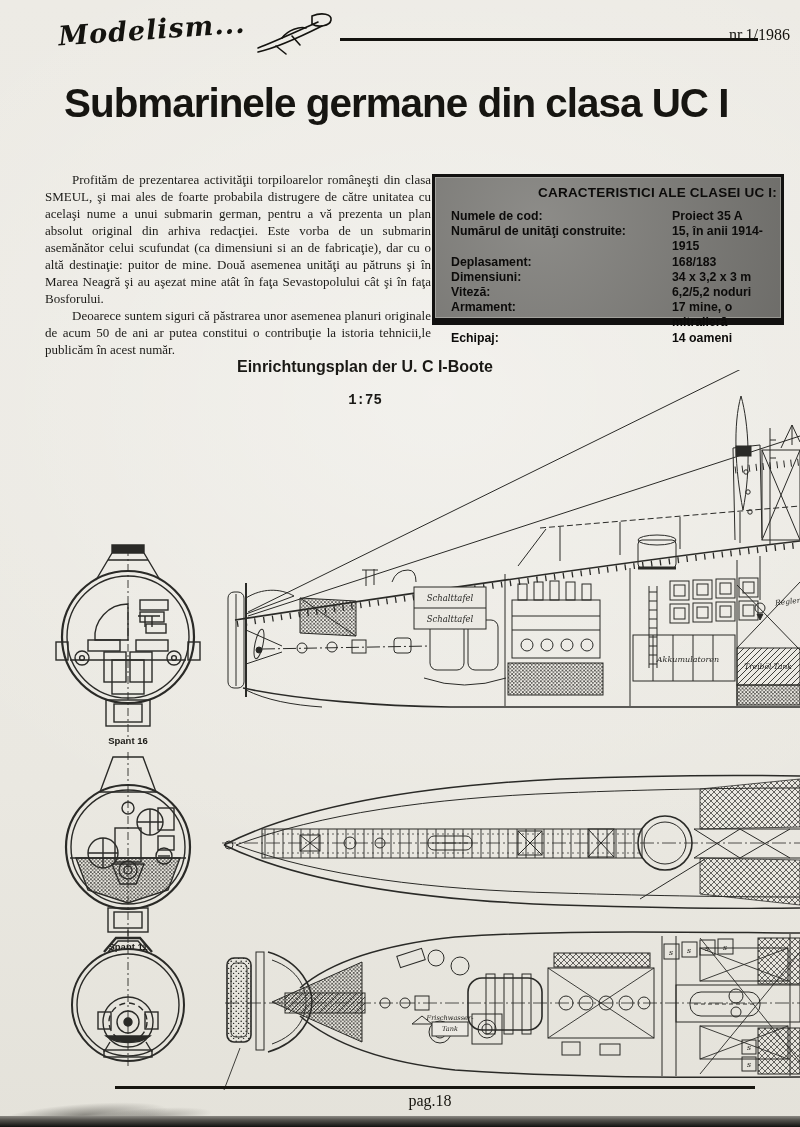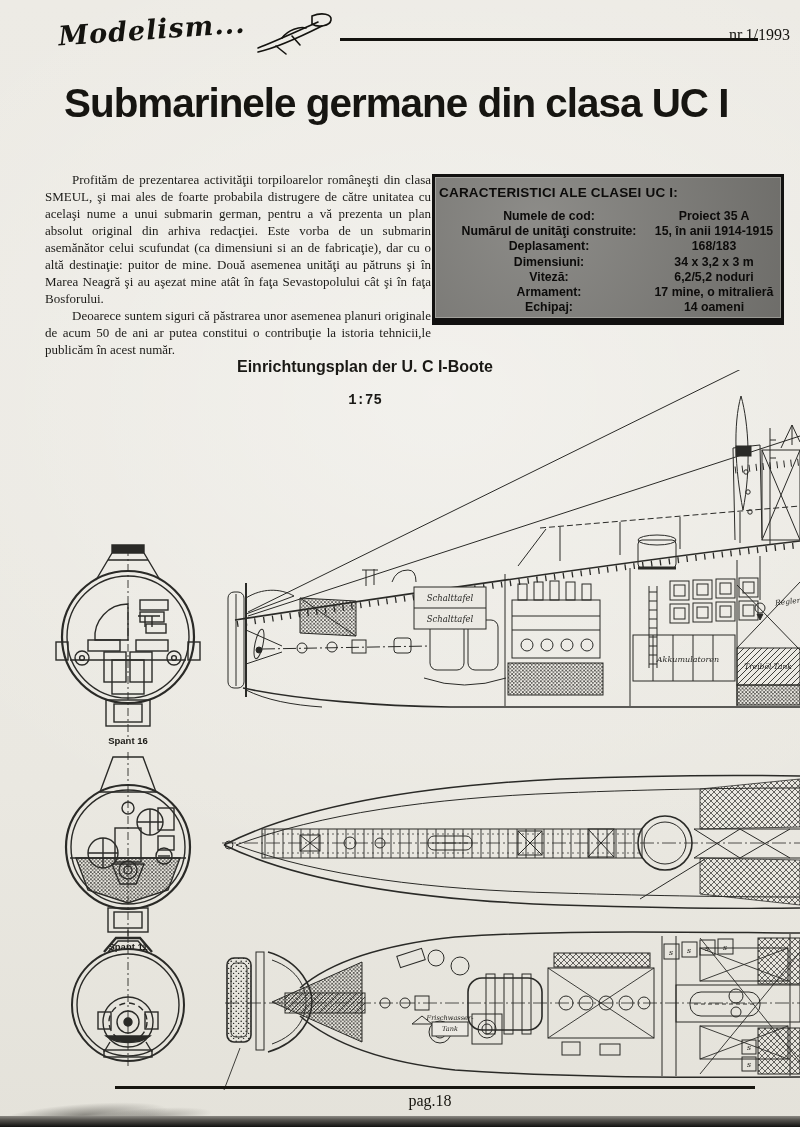--- a/index.html
+++ b/index.html
@@ -35,24 +35,24 @@
     font-size:13px; line-height:17px; text-align:justify; color:#1c1b18;}
   .intro p{ margin:0; text-indent:27px; }
   
   .specsbox{
     position:absolute; left:432px; top:174px; width:346px; height:141px;
     background:#7d7c78;
     background-image:radial-gradient(circle at 30% 30%, rgba(255,255,255,.12), rgba(0,0,0,.12));
     border:3px solid #121110; box-shadow:0 4px 0 #121110, inset 0 0 0 1px rgba(230,228,220,.35);
     font-family:"Liberation Sans", sans-serif; font-weight:bold; color:#0c0b0a;
   }
-  .specsbox .bx-title{ text-align:left; font-size:13.5px; margin:8px 4px 9px 4px; letter-spacing:.2px;}
-  .spec-row{ display:flex; font-size:12.3px; line-height:15.2px; padding:0 0 0 16px;text-align:center;}
+  .specsbox .bx-title{ text-align:right; font-size:13.5px; margin:8px 4px 9px 4px; letter-spacing:.2px;}
+  .spec-row{ display:flex; font-size:12.3px; line-height:15.2px; padding:0 0 0 16px;}
   .spec-row .lab{ width:196px; flex:0 0 196px;}
-  .spec-row .val{ flex:1;}
+  .spec-row .val{ flex:1;margin-left:25px;}
   
   .plan-caption{ position:absolute; left:205px; top:358px; width:320px; text-align:center;
     font-family:"Liberation Sans", sans-serif; font-weight:bold; font-size:16px; color:#1a1915;}
   .plan-scale{ position:absolute; left:205px; top:392px; width:320px; text-align:center;
     font-family:Liberation Mono, monospace; font-weight:bold; font-size:14px; color:#1a1915;}
   
   .drawings{ position:absolute; left:0; top:370px; width:800px; height:720px; }
   
   .foot-rule{ position:absolute; left:115px; top:1086px; width:640px; height:3px; background:#16150f;}
   .foot-pag{ position:absolute; left:0; top:1092px; width:860px; text-align:center; font-size:16px; color:#16150f;}
@@ -73,21 +73,21 @@
     <g fill="none" stroke="#14130f" stroke-width="1.6" stroke-linecap="round">
       <path d="M6,40 C22,34 48,22 66,14"></path>
       <path d="M6,44 C24,40 50,28 70,18"></path>
       <path d="M60,8 C70,4 80,6 79,12 C78,18 66,20 60,16 Z"></path>
       <path d="M30,30 C36,22 48,18 54,20"></path>
       <path d="M24,38 l10,8"></path>
       <path d="M40,28 l8,9"></path>
     </g>
   </svg>
   <div class="head-rule"></div>
-  <div class="issue">nr.1/1993</div>
+  <div class="issue">nr.1/1986</div>
 
   <h1 class="title">Submarinele germane din clasa UC I</h1>
 
   <div class="intro">
     <p>Profităm de prezentarea activităţii torpiloarelor româneşti din clasa SMEUL, şi mai ales de foarte probabila distrugere de către unitatea cu acelaşi nume a unui submarin german, pentru a vă prezenta un plan absolut original din arhiva redacţiei. Este vorba de un submarin asemănător celui scufundat (ca dimensiuni si an de fabricaţie), dar cu o altă destinaţie: puitor de mine. Două asemenea unităţi au pătruns şi în Marea Neagră şi au aşezat mine atât în faţa Sevastopolului cât şi în faţa Bosforului.</p>
     <p>Deoarece suntem siguri că păstrarea unor asemenea planuri originale de acum 50 de ani ar putea constitui o contribuţie la istoria tehnicii,le publicăm în acest număr.</p>
   </div>
 
   <aside class="specsbox">
     <div class="bx-title">CARACTERISTICI ALE CLASEI UC I:</div>

